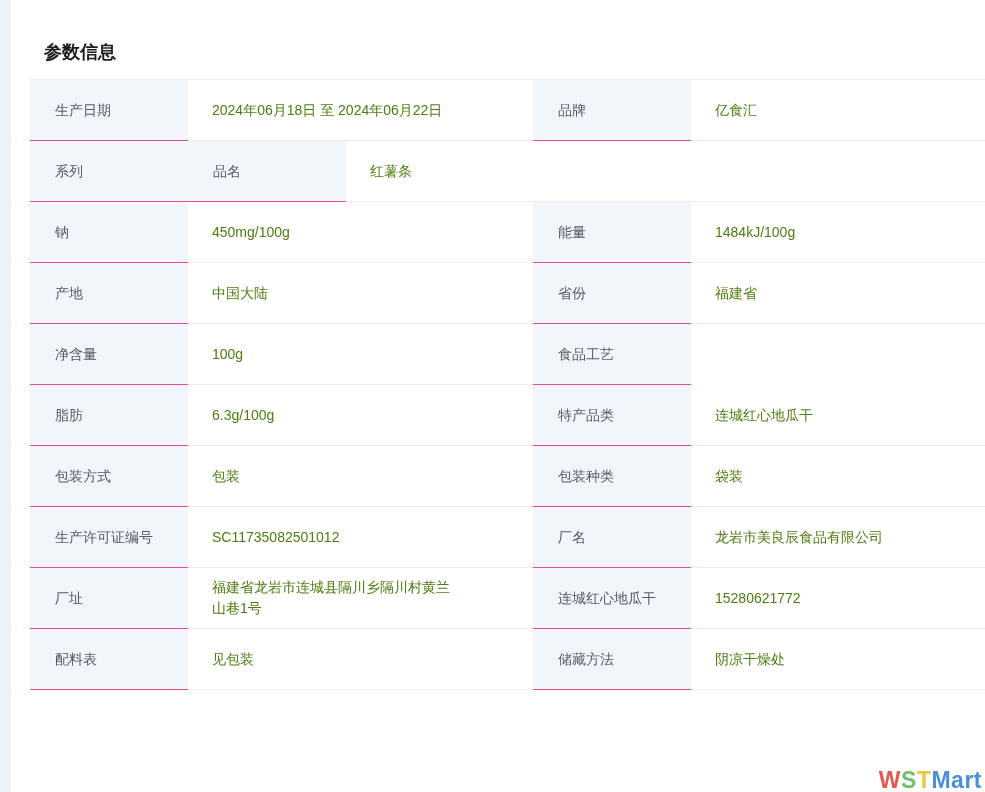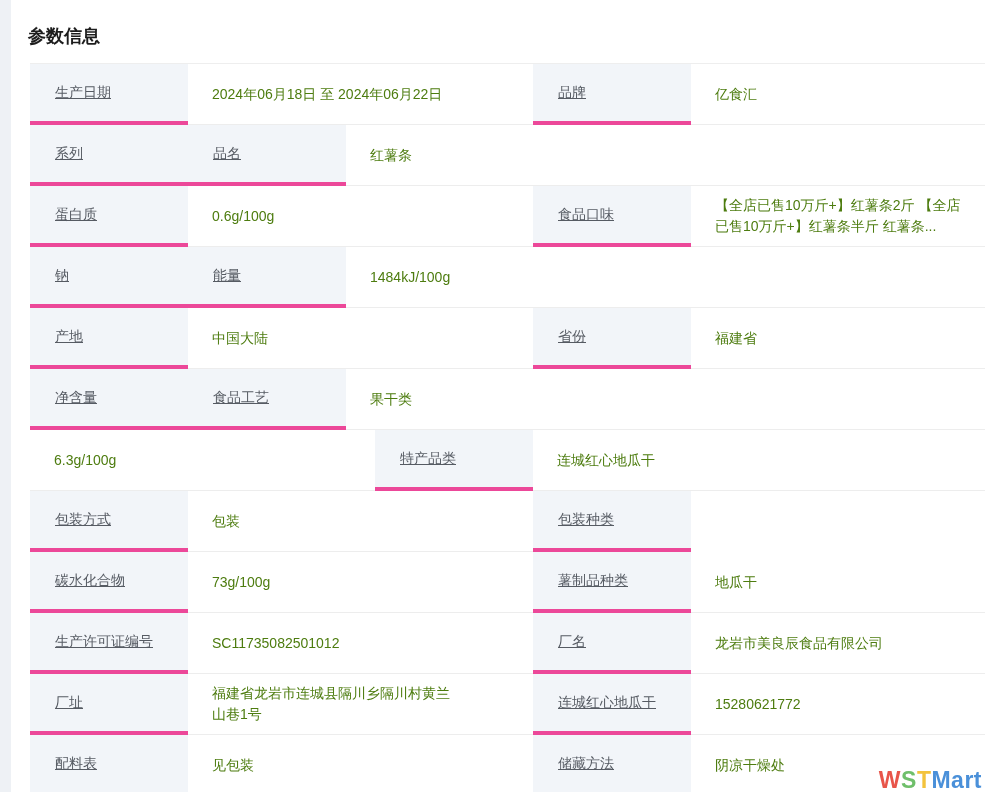--- a/index.html
+++ b/index.html
@@ -16,21 +16,21 @@
     left: 0; top: 0;
     width: 11px; height: 792px;
     background: #eef1f5;
   }
   .card {
     position: absolute;
     left: 11px; top: 0; right: 0; bottom: 0;
     background: #ffffff;
   }
   .page-title {
-    margin: 0;
+    margin: 16px;
     padding: 26px 0 0 17px;
     font-size: 18px;
     line-height: 21px;
     font-weight: 700;
     color: #1c1c1c;
   }
   .spec-table {
     margin: 16px 0 0 19px;
     border-top: 1px solid #eeeeee;
   }
@@ -38,23 +38,22 @@
   .cell {
     box-sizing: border-box;
     display: flex;
     align-items: center;
     font-size: 14px;
   }
   .cell-label {
     width: 158px;
     background: #f2f5f9;
     padding-left: 25px;
-    border-bottom: 4px solid #ec4899;
+    border-bottom: 1px solid #ec4899;
     color: #565b63;
-    text-decoration: underline;
   }
   .cell-value {
     padding-left: 24px;
     border-bottom: 1px solid #ededed;
     color: #4d7c0f;
   }
   .cell-value.v1 { width: 345px; }
   .cell-value.v2 { flex: 1; }
   .vtxt { max-width: 250px; line-height: 21px; }
   .site-logo {
@@ -97,39 +96,28 @@
           <span class="vtxt">系列</span>
         </div>
       <div class="cell cell-label">
           <span class="vtxt">品名</span>
         </div>
       <div class="cell cell-value v2">
           <span class="vtxt">红薯条</span>
         </div>
     </div>
 
-    <div class="spec-row">
-      <div class="cell cell-label">
-          <span class="vtxt">蛋白质</span>
-        </div>
-      <div class="cell cell-value v1">
-          <span class="vtxt">0.6g/100g</span>
-        </div>
-      <div class="cell cell-label">
-          <span class="vtxt">食品口味</span>
-        </div>
-      <div class="cell cell-value v2">
-          <span class="vtxt">【全店已售10万斤+】红薯条2斤 【全店已售10万斤+】红薯条半斤 红薯条...</span>
-        </div>
-    </div>
 
     <div class="spec-row">
       <div class="cell cell-label">
           <span class="vtxt">钠</span>
         </div>
+      <div class="cell cell-value v1">
+          <span class="vtxt">450mg/100g</span>
+        </div>
       <div class="cell cell-label">
           <span class="vtxt">能量</span>
         </div>
       <div class="cell cell-value v2">
           <span class="vtxt">1484kJ/100g</span>
         </div>
     </div>
 
     <div class="spec-row">
       <div class="cell cell-label">
@@ -143,29 +131,32 @@
         </div>
       <div class="cell cell-value v2">
           <span class="vtxt">福建省</span>
         </div>
     </div>
 
     <div class="spec-row">
       <div class="cell cell-label">
           <span class="vtxt">净含量</span>
         </div>
+      <div class="cell cell-value v1">
+          <span class="vtxt">100g</span>
+        </div>
       <div class="cell cell-label">
           <span class="vtxt">食品工艺</span>
         </div>
-      <div class="cell cell-value v2">
-          <span class="vtxt">果干类</span>
-        </div>
-    </div>
-
-    <div class="spec-row">
+    </div>
+
+    <div class="spec-row">
+      <div class="cell cell-label">
+          <span class="vtxt">脂肪</span>
+        </div>
       <div class="cell cell-value v1">
           <span class="vtxt">6.3g/100g</span>
         </div>
       <div class="cell cell-label">
           <span class="vtxt">特产品类</span>
         </div>
       <div class="cell cell-value v2">
           <span class="vtxt">连城红心地瓜干</span>
         </div>
     </div>
@@ -173,36 +164,25 @@
     <div class="spec-row">
       <div class="cell cell-label">
           <span class="vtxt">包装方式</span>
         </div>
       <div class="cell cell-value v1">
           <span class="vtxt">包装</span>
         </div>
       <div class="cell cell-label">
           <span class="vtxt">包装种类</span>
         </div>
-    </div>
-
-    <div class="spec-row">
-      <div class="cell cell-label">
-          <span class="vtxt">碳水化合物</span>
-        </div>
-      <div class="cell cell-value v1">
-          <span class="vtxt">73g/100g</span>
-        </div>
-      <div class="cell cell-label">
-          <span class="vtxt">薯制品种类</span>
-        </div>
-      <div class="cell cell-value v2">
-          <span class="vtxt">地瓜干</span>
-        </div>
-    </div>
+      <div class="cell cell-value v2">
+          <span class="vtxt">袋装</span>
+        </div>
+    </div>
+
 
     <div class="spec-row">
       <div class="cell cell-label">
           <span class="vtxt">生产许可证编号</span>
         </div>
       <div class="cell cell-value v1">
           <span class="vtxt">SC11735082501012</span>
         </div>
       <div class="cell cell-label">
           <span class="vtxt">厂名</span>

